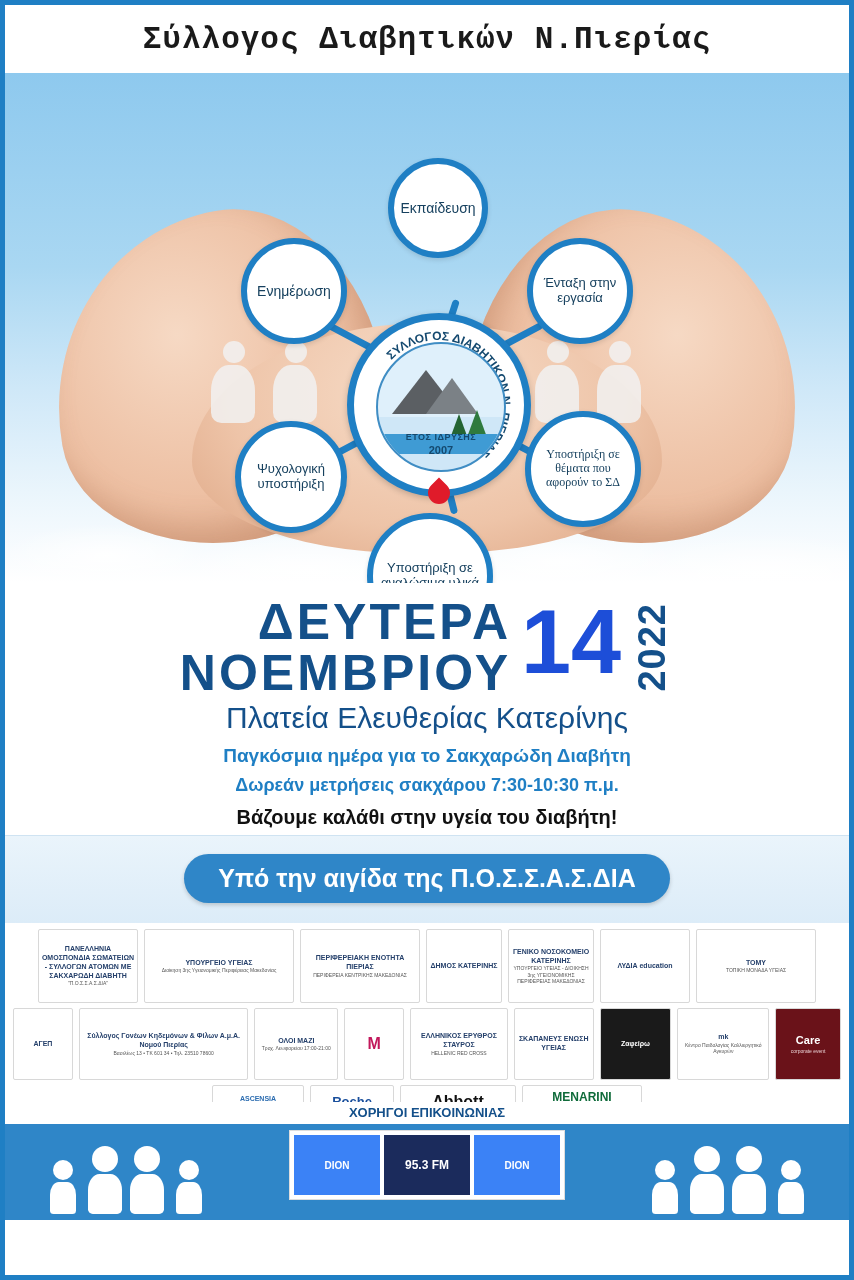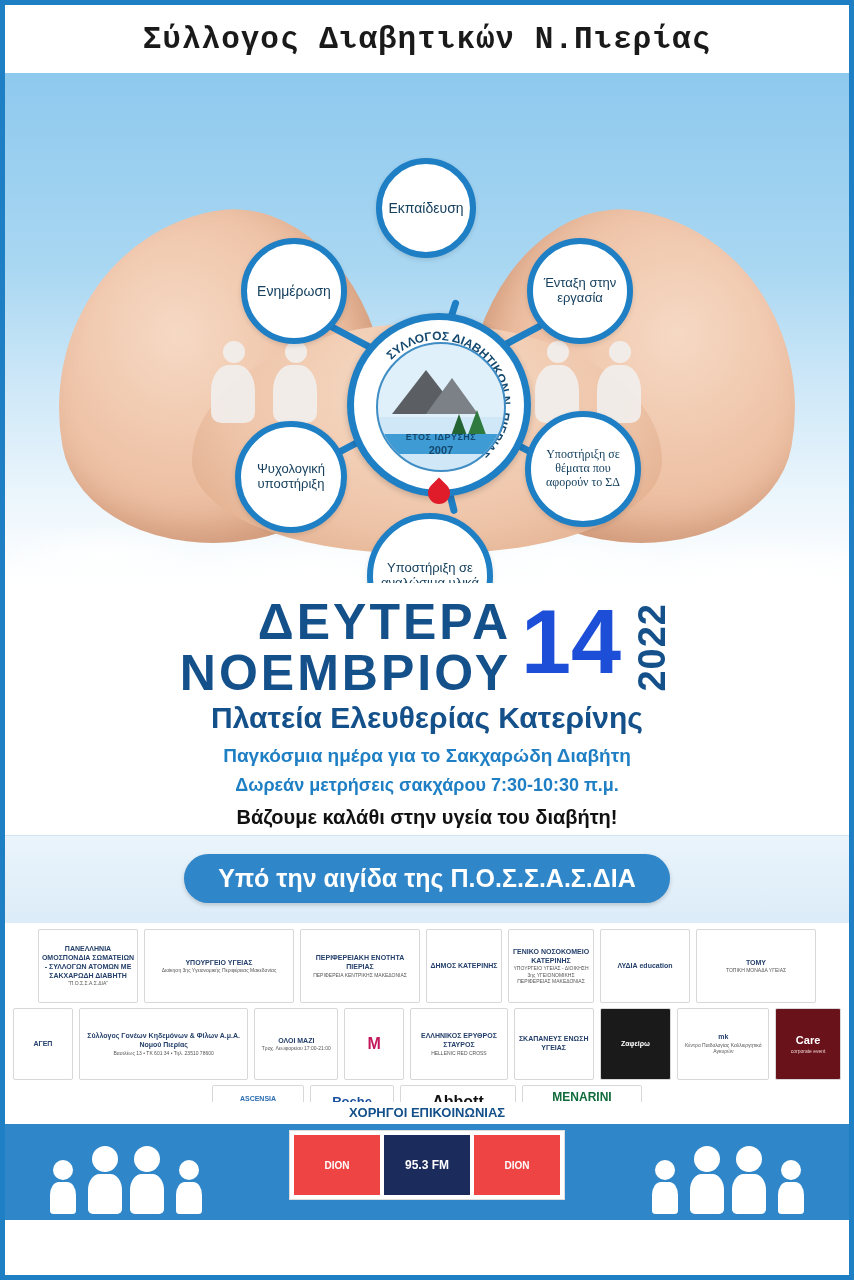--- a/index.html
+++ b/index.html
@@ -66,21 +66,21 @@
   
   .bubbles{position:absolute;inset:0;}
   .bubble{
     position:absolute;border-radius:50%;
     background:#ffffff;border:6px solid #1f7fc4;
     display:flex;align-items:center;justify-content:center;text-align:center;
     color:#16405e;font-size:14px;line-height:1.15;padding:6px;
     box-sizing:border-box;
     box-shadow:0 2px 5px rgba(0,0,0,.12);
   }
-  .b-edu{left:371px;top:85px;width:100px;height:100px;}
+  .b-edu{left:383px;top:85px;width:100px;height:100px;}
   .b-info{left:236px;top:165px;width:106px;height:106px;}
   .b-work{left:522px;top:165px;width:106px;height:106px;font-size:13px;}
   .b-psy{left:230px;top:348px;width:112px;height:112px;font-size:13px;}
   .b-sup{left:520px;top:338px;width:116px;height:116px;font-size:12px;font-family:Liberation Serif, serif;}
   .b-mat{left:362px;top:440px;width:126px;height:126px;font-size:13px;}
   .connector{position:absolute;background:#1f7fc4;height:7px;transform-origin:0 50%;border-radius:4px;}
 
   
   .emblem{
     position:absolute;left:342px;top:240px;width:170px;height:170px;border-radius:50%;
@@ -130,21 +130,21 @@
     font-size:50px;font-weight:bold;color:#14508a;letter-spacing:3px;line-height:1.02;
   }
   .d-num{
     font-size:90px;font-weight:bold;color:#1d4ed8;line-height:.92;margin-top:4px;
   }
   .d-year{
     font-size:38px;font-weight:bold;color:#14508a;
     writing-mode:vertical-rl;transform:rotate(180deg);
     margin-top:6px;letter-spacing:1px;
   }
-  .venue{font-size:30px;font-weight:bold;color:#14508a;margin-top:2px;}
+  .venue{font-size:30px;font-weight:normal;color:#14508a;margin-top:2px;}
   .sub1{font-size:19px;font-weight:bold;color:#1f7fc4;margin-top:10px;}
   .sub2{font-size:18px;font-weight:bold;color:#1f7fc4;margin-top:8px;}
   .sub3{font-size:20px;font-weight:bold;color:#111;margin-top:10px;}
 
   
   .aegis-band{
     background:linear-gradient(#eaf4fb,#dcecf8);
     padding:18px 0 20px;text-align:center;border-top:1px solid #cfe3f2;
   }
   .aegis-pill{
@@ -173,21 +173,21 @@
   .media-title{
     position:absolute;top:-22px;left:0;right:0;text-align:center;
     font-size:13px;font-weight:bold;color:#14508a;background:#fff;padding:3px 0;
   }
   .media-box{
     position:absolute;left:50%;transform:translateX(-50%);top:6px;
     display:flex;gap:4px;background:#fff;padding:4px;border:1px solid #ddd;
   }
   .media{height:60px;width:86px;display:flex;align-items:center;justify-content:center;
     font-size:10px;font-weight:bold;color:#fff;}
-  .m-dion{background:#ef4444;}
+  .m-dion{background:#3b82f6;}
   .m-radio{background:#1b2b5c;color:#fff;font-size:12px;}
   .kidgroup{position:absolute;bottom:6px;display:flex;gap:6px;align-items:flex-end;}
   .kidgroup.left{left:40px;} .kidgroup.right{right:40px;}
   .kid{width:36px;display:flex;flex-direction:column;align-items:center;}
   .kid .khead{width:26px;height:26px;border-radius:50%;background:#fff;}
   .kid .kbody{width:34px;height:40px;background:#fff;border-radius:34% 34% 14% 14% / 40% 40% 12% 12%;margin-top:2px;}
   .kid.small .khead{width:20px;height:20px;} .kid.small .kbody{width:26px;height:32px;}
 </style>
 </head>
 <body>

